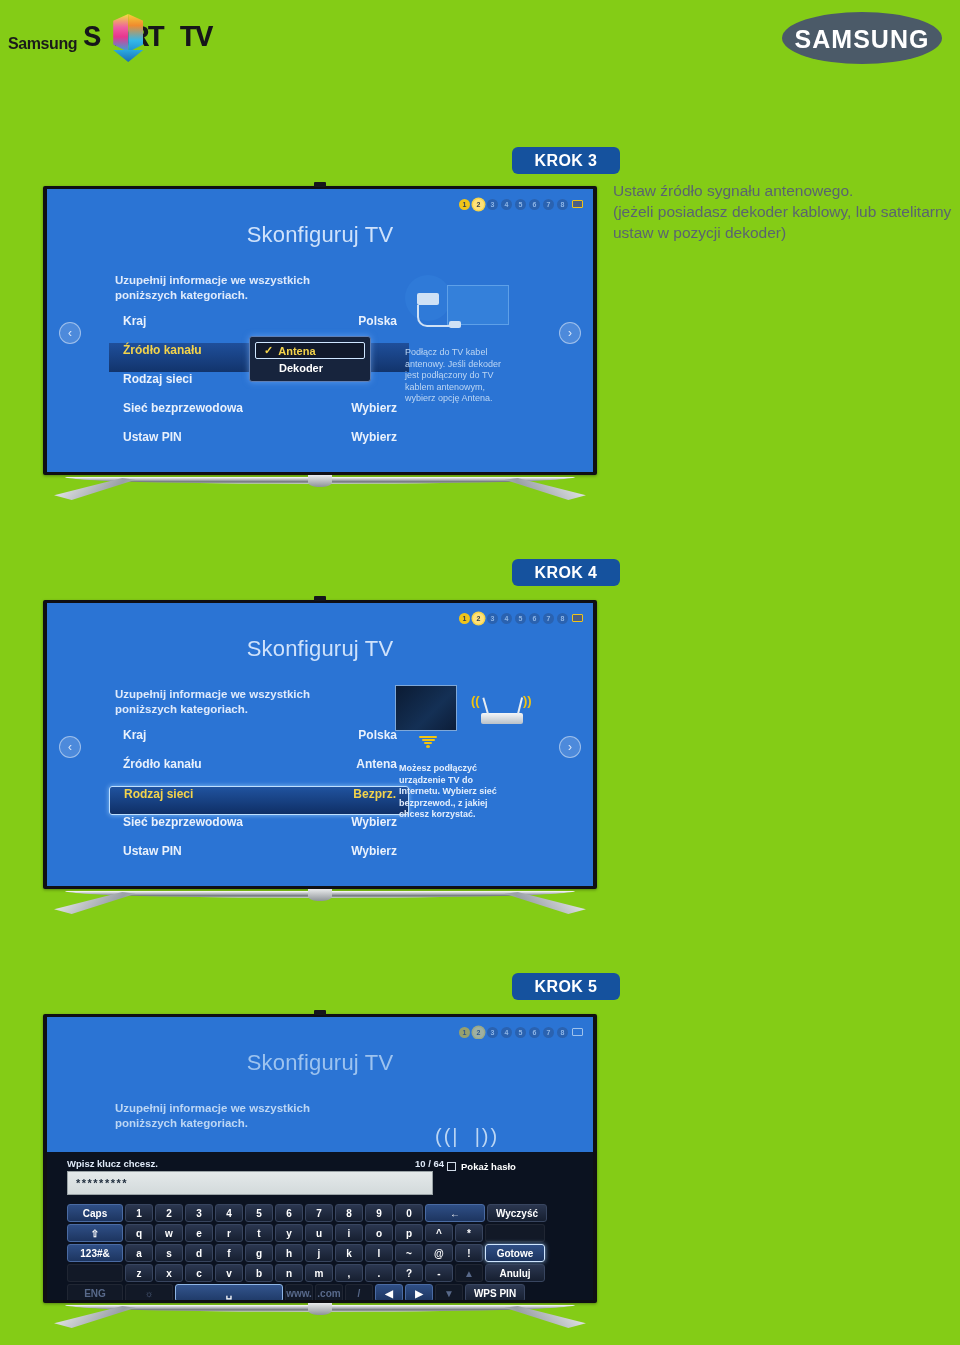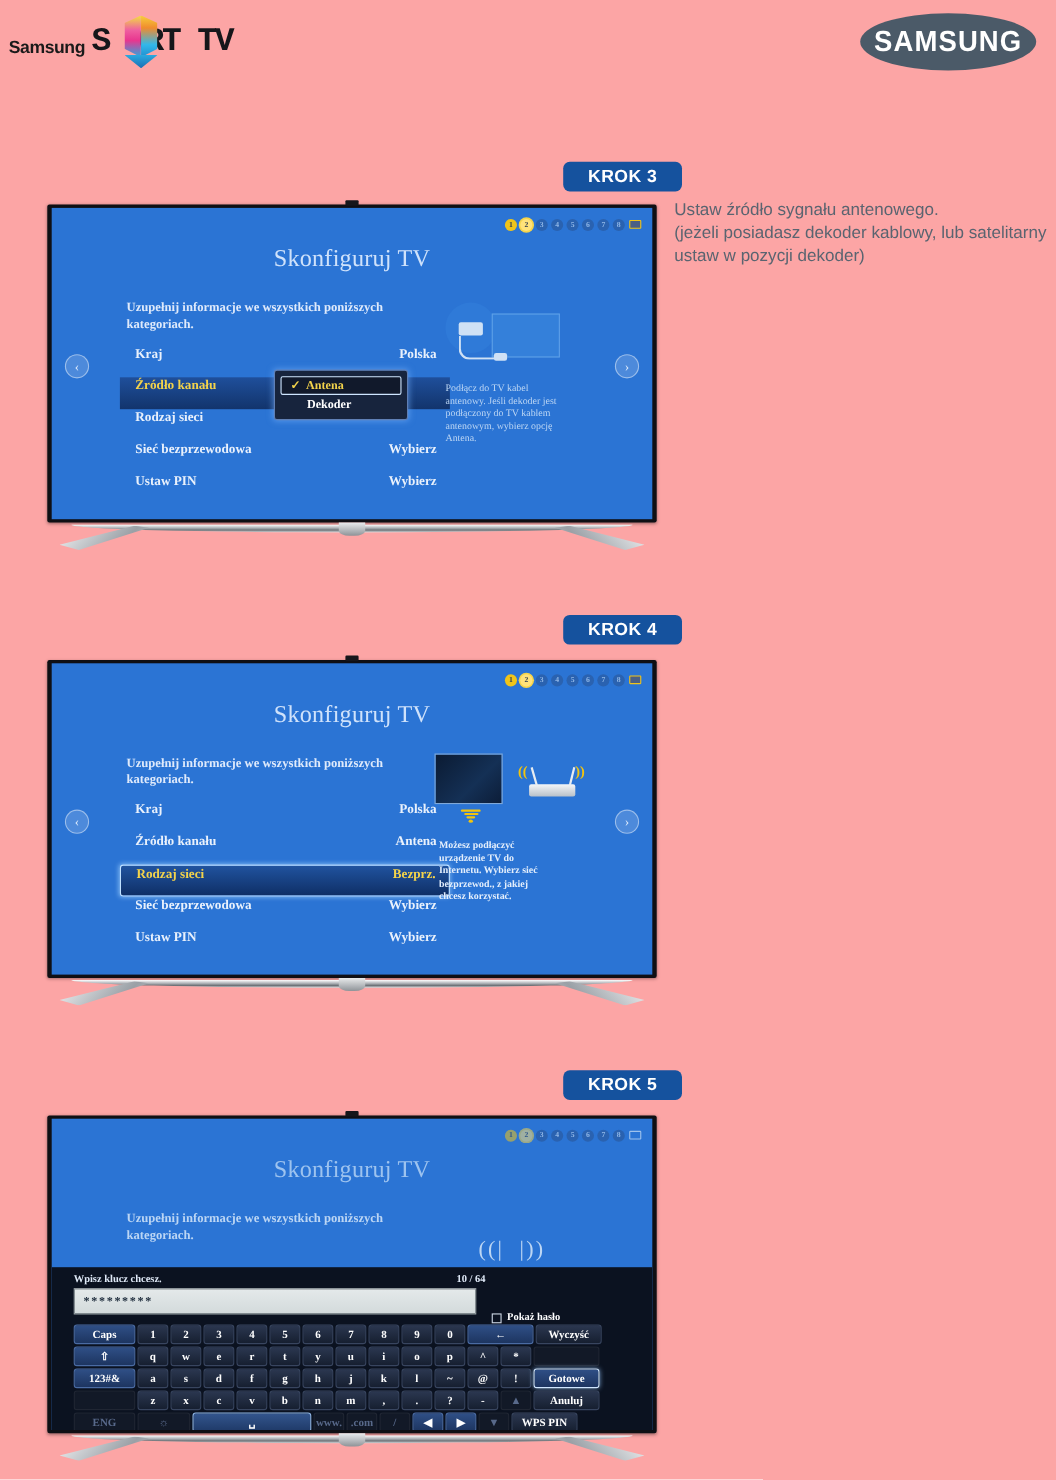--- a/index.html
+++ b/index.html
@@ -2,21 +2,21 @@
 <html><head>
 <meta charset="utf-8">
 <style>
   * { box-sizing: border-box; margin: 0; padding: 0; }
   html, body {
     width: 960px; height: 1345px;
     background: #ffffff;
     font-family: "Liberation Sans", sans-serif;
     overflow: hidden;
   }
-  .page { position: relative; width: 960px; height: 1345px; background:#fca5a5; }
+  .page { position: relative; width: 960px; height: 1345px; background:#84cc16; }
 
   
   .header { position: absolute; left:0; top:0; width:960px; height:90px; }
   .smart-tv-logo { position:absolute; left:8px; top:16px; display:flex; align-items:flex-end; }
   .samsung-word { font-family:"Liberation Sans", sans-serif; font-size:16px; font-weight:600;
                   color:#1a1a1a; letter-spacing:-0.4px; padding-bottom:7px; }
   .smart-text { position:relative; font-size:30px; font-weight:700; color:#16161a;
                 letter-spacing:-2px; line-height:44px; margin-left:6px; font-family:Liberation Mono, monospace;}
   .prism { position:absolute; left:30px; top:-2px; width:30px; height:48px; }
   .prism .pl, .prism .pr { position:absolute; top:0; width:15px; height:38px; }
@@ -35,21 +35,21 @@
 
   
   .krok-badge { position:absolute; width:108px; height:27px; background:#15529e;
                 border-radius:6px; color:#ffffff; font-size:16px; font-weight:600;
                 display:flex; align-items:center; justify-content:center; letter-spacing:0.4px;margin-left:46px; }
 
   
   .step-desc { position:absolute; color:#5a6470; font-size:15.5px; line-height:21px; width:345px; }
 
   
-  .tv { position:absolute;font-family:Liberation Serif, serif; }
+  .tv { position:absolute; }
   .tv-bezel { position:relative; width:100%; background:#0f0f14; padding:3px 4px 3px 4px;
               border-radius:2px; box-shadow:0 1px 3px rgba(0,0,0,.35); }
   .tv-topnotch { position:absolute; left:50%; top:-4px; margin-left:-6px; width:12px; height:5px;
                  background:#16161b; border-radius:1px; }
   .tv-screen { position:relative; width:100%; background:#2b74d4; overflow:hidden; }
   .tv-stand { position:relative; width:100%; height:30px; }
   .tv-stand .bar { position:absolute; left:4%; right:4%; top:2px; height:7px;
                    background:linear-gradient(180deg,#fdfdfd,#a9adb2 45%,#6e7378 70%,#d8dbde);
                    border-radius:0 0 50% 50%/0 0 100% 100%; }
   .tv-stand .legL, .tv-stand .legR { position:absolute; top:3px; width:110px; height:22px; }
@@ -362,21 +362,21 @@
         <div style="position:absolute; left:388px; top:108px; color:#bcd6f4; font-size:20px; letter-spacing:2px;">((|&nbsp;&nbsp;|))</div>
 
         <div class="kb-area" style="top:135px; bottom:0; padding:6px 18px 6px 18px;">
           <div class="kb-label" style="left:20px; top:6px;">Wpisz klucz chcesz.</div>
           <div class="kb-count" style="left:368px; top:6px;">10 / 64</div>
 
           <div class="kb-input" style="left:20px; top:19px; width:366px; height:24px;">
             <span>*********</span>
           </div>
 
-          <div class="kb-show" style="left:400px; top:41px;justify-content:flex-end;">
+          <div class="kb-show" style="left:400px; top:9px;justify-content:flex-end;">
             <span class="kb-checkbox"></span>
             <span>Pokaż hasło</span>
           </div>
 
           <div class="kb-grid" id="kb-grid" style="left:20px; top:52px;">
               <div class="kb-row">
                 <div class="key wkey blue">Caps</div>
                 <div class="key w1">1</div>
                 <div class="key w1">2</div>
                 <div class="key w1">3</div>

